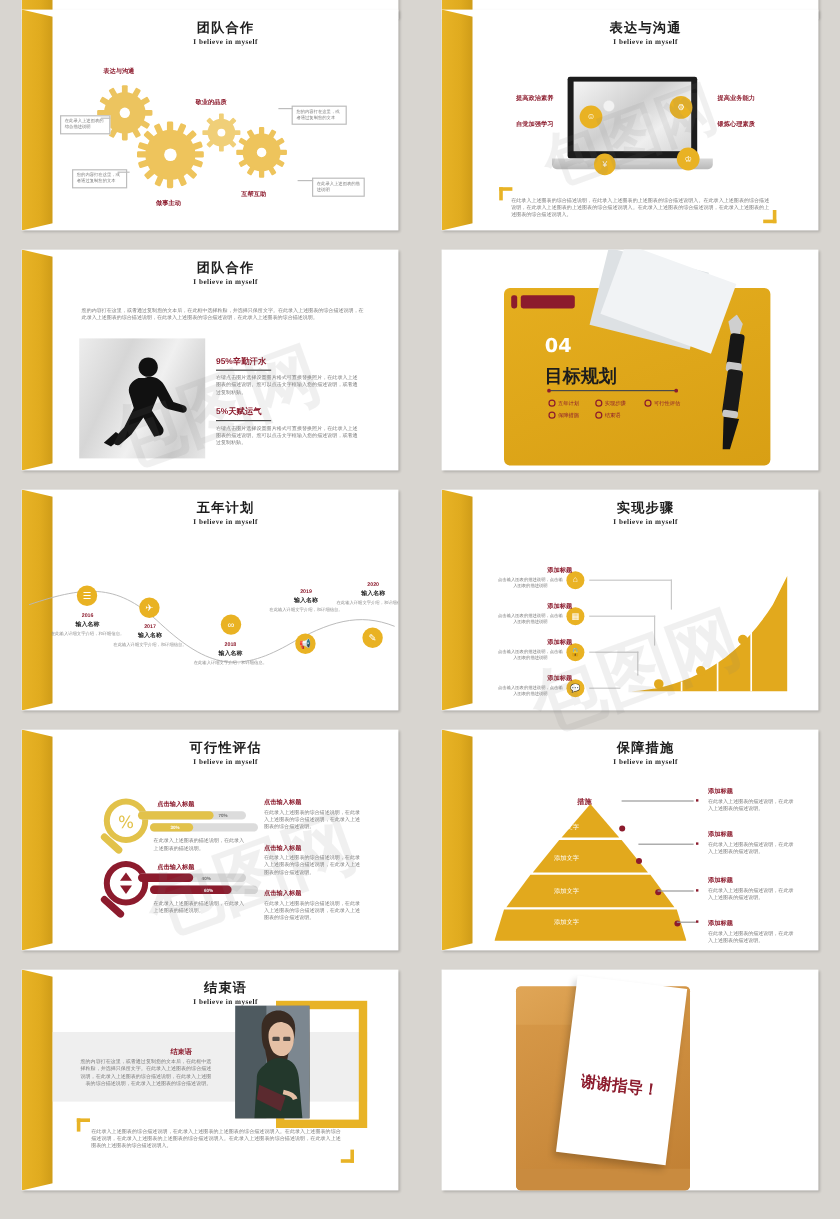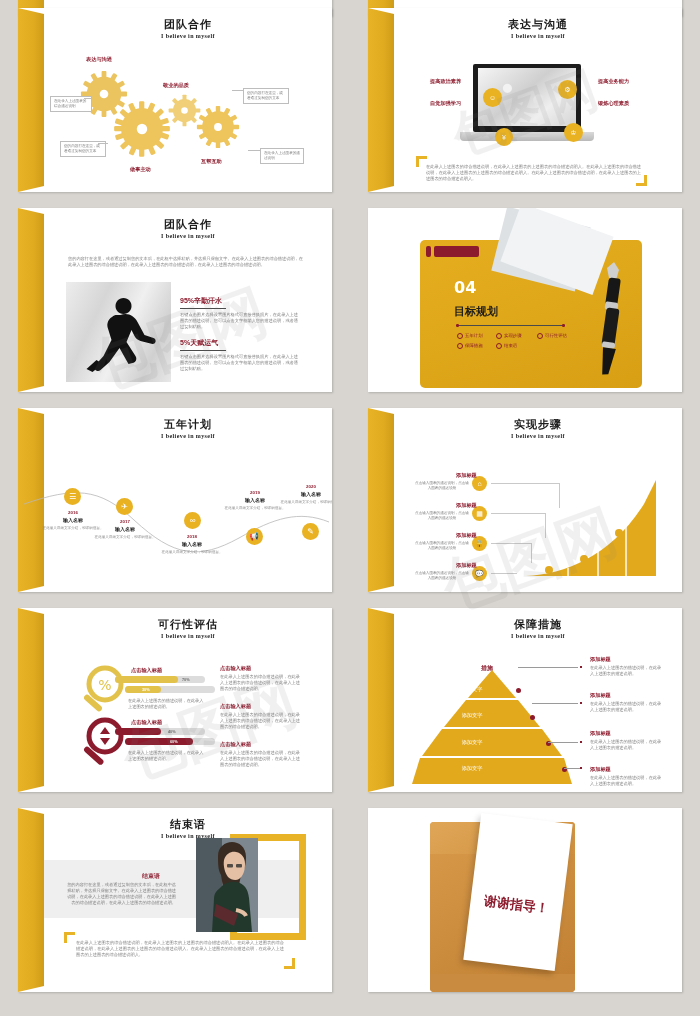--- a/index.html
+++ b/index.html
@@ -83,21 +83,21 @@
     position:absolute;background:linear-gradient(160deg,#e5ae1f,#d89f14);
     border-radius:5px;
   }
   .ftab{position:absolute;background:#8c1b2d;border-radius:2px;}
   .paper{position:absolute;background:#e9ecef;}
   .pen{position:absolute;}
   .bignum{
     position:absolute;font-size:16px;font-weight:bold;color:#fff;line-height:24px;
     font-family:"DejaVu Sans",sans-serif;
   }
-  .sectitle{position:absolute;font-size:11px;font-weight:bold;color:#1d1d1d;}
+  .sectitle{position:absolute;font-size:15px;font-weight:bold;color:#1d1d1d;}
   .secline{position:absolute;height:.5px;background:#4a4a4a;}
   .secdot{position:absolute;width:2.5px;height:2.5px;border-radius:50%;background:#8c1b2d;}
   .secitem{position:absolute;font-size:4.4px;color:#8c1b2d;white-space:nowrap;}
   .secitem b{display:inline-block;width:4px;height:4px;border-radius:50%;
      border:1px solid #8c1b2d;margin-right:2px;vertical-align:middle;}
 
   
   .tnode{position:absolute;width:17px;height:17px;border-radius:50%;background:#e9b223;
     display:flex;align-items:center;justify-content:center;color:#fff;font-size:8px;}
   .tyear{position:absolute;font-size:4.4px;font-weight:bold;color:#8c1b2d;text-align:center;}

